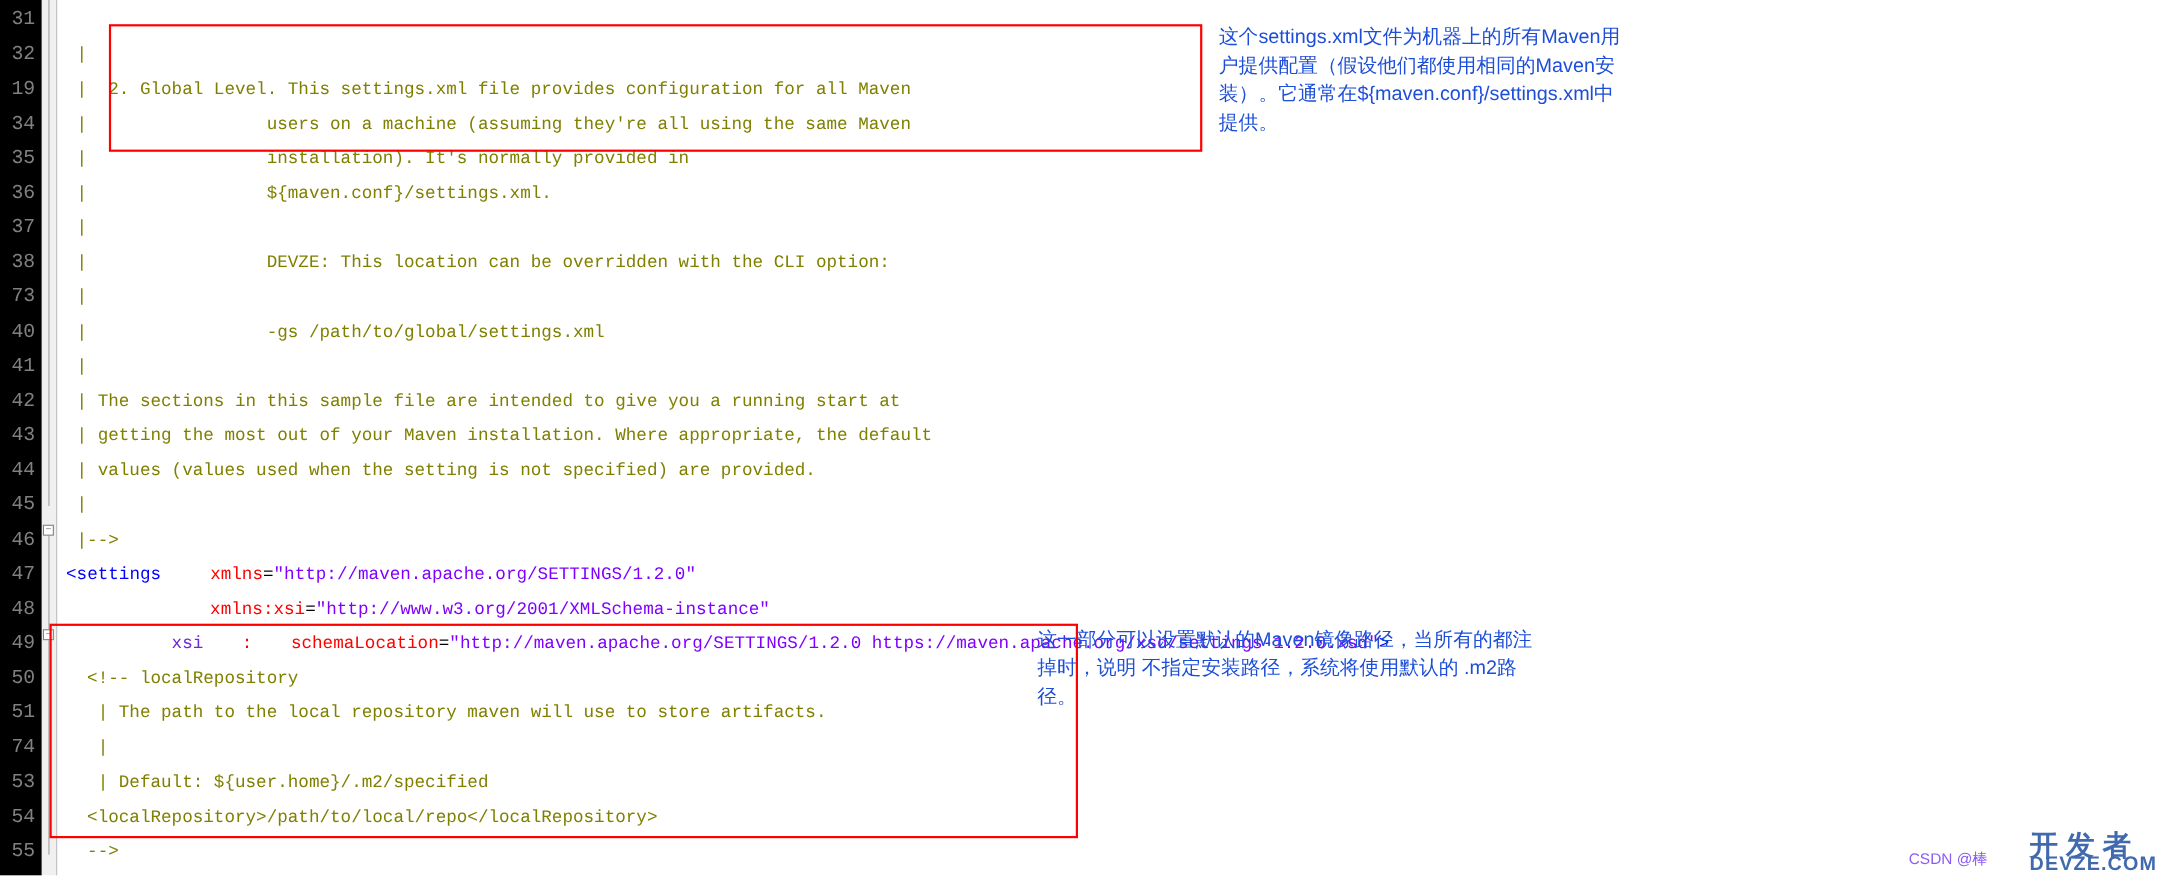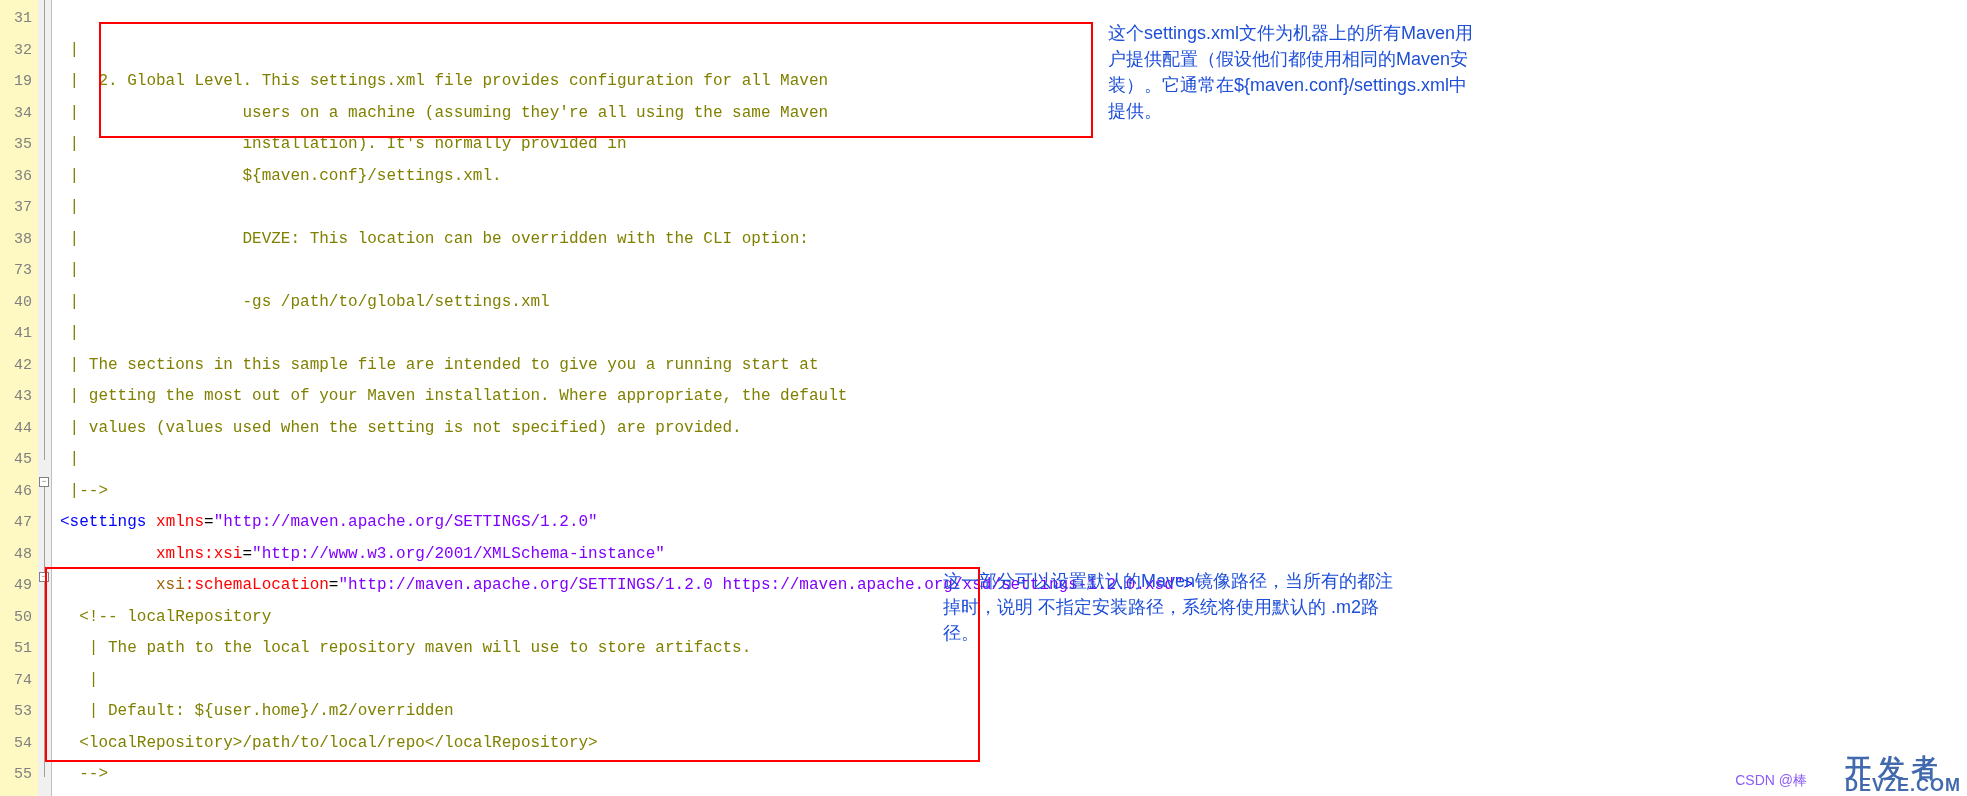--- a/index.html
+++ b/index.html
@@ -10,28 +10,28 @@
     position: relative;
     width: 1967px;
     height: 796px;
     overflow: hidden;
   }
   .editor {
     display: flex;
     height: 100%;
   }
   .gutter {
-    background: #fef9c3;
+    background: #000000;
     width: 38px;
     flex-shrink: 0;
     text-align: right;
     padding-right: 6px;
     padding-top: 3px;
     color: #808080;
-    font-size: 15px;
+    font-size: 18px;
     line-height: 31.5px;
     user-select: none;
   }
   .fold-gutter {
     background: #f0f0f0;
     width: 14px;
     flex-shrink: 0;
     border-right: 1px solid #c0c0c0;
     position: relative;
   }
@@ -57,22 +57,22 @@
     flex: 1;
     padding-top: 3px;
     padding-left: 8px;
     font-size: 16px;
     line-height: 31.5px;
     white-space: pre;
     position: relative;
   }
   .comment { color: #808000; }
   .tag { color: #0000ff; }
-  .attr { color: #ff0000; }
-  .ns { color: #a16207; text-align: right; }
+  .attr { color: #ff0000; margin-left: 35px; }
+  .ns { color: #6d28d9; text-align: right; }
   .val { color: #8000ff; }
   .annotation-box {
     position: absolute;
     border: 2px solid #ff0000;
     pointer-events: none;
   }
   .annotation-text {
     position: absolute;
     color: #1d4ed8;
     font-family: 'Microsoft YaHei', SimSun, sans-serif;
@@ -154,21 +154,21 @@
 <span class="comment"> | getting the most out of your Maven installation. Where appropriate, the default</span>
 <span class="comment"> | values (values used when the setting is not specified) are provided.</span>
 <span class="comment"> |</span>
 <span class="comment"> |--&gt;</span>
 <span><span class="tag">&lt;</span><span class="tag">settings</span><span> </span><span class="attr">xmlns</span><span>=</span><span class="val">"http://maven.apache.org/SETTINGS/1.2.0"</span></span>
 <span><span>          </span><span class="attr">xmlns:xsi</span><span>=</span><span class="val">"http://www.w3.org/2001/XMLSchema-instance"</span></span>
 <span><span>          </span><span class="ns">xsi</span><span class="attr">:</span><span class="attr">schemaLocation</span><span>=</span><span class="val">"http://maven.apache.org/SETTINGS/1.2.0 https://maven.apache.org/xsd/settings-1.2.0.xsd"</span><span class="tag">&gt;</span></span>
 <span class="comment">  &lt;!-- localRepository</span>
 <span class="comment">   | The path to the local repository maven will use to store artifacts.</span>
 <span class="comment">   |</span>
-<span class="comment">   | Default: ${user.home}/.m2/overridden</span>
+<span class="comment">   | Default: ${user.home}/.m2/specified</span>
 <span class="comment">  &lt;localRepository&gt;/path/to/local/repo&lt;/localRepository&gt;</span>
 <span class="comment">  --&gt;</span>
   </div>
 </div>
 
 <div class="annotation-box" style="top:22px;left:99px;width:994px;height:116px;"></div>
 <div class="annotation-text" style="top:20px;left:1108px;">这个settings.xml文件为机器上的所有Maven用户提供配置（假设他们都使用相同的Maven安装）。它通常在${maven.conf}/settings.xml中提供。</div>
 
 <div class="annotation-box" style="top:567px;left:45px;width:935px;height:195px;"></div>
 <div class="annotation-text" style="top:568px;left:943px;width:460px;">这一部分可以设置默认的Maven镜像路径，当所有的都注掉时，说明 不指定安装路径，系统将使用默认的 .m2路径。</div>

